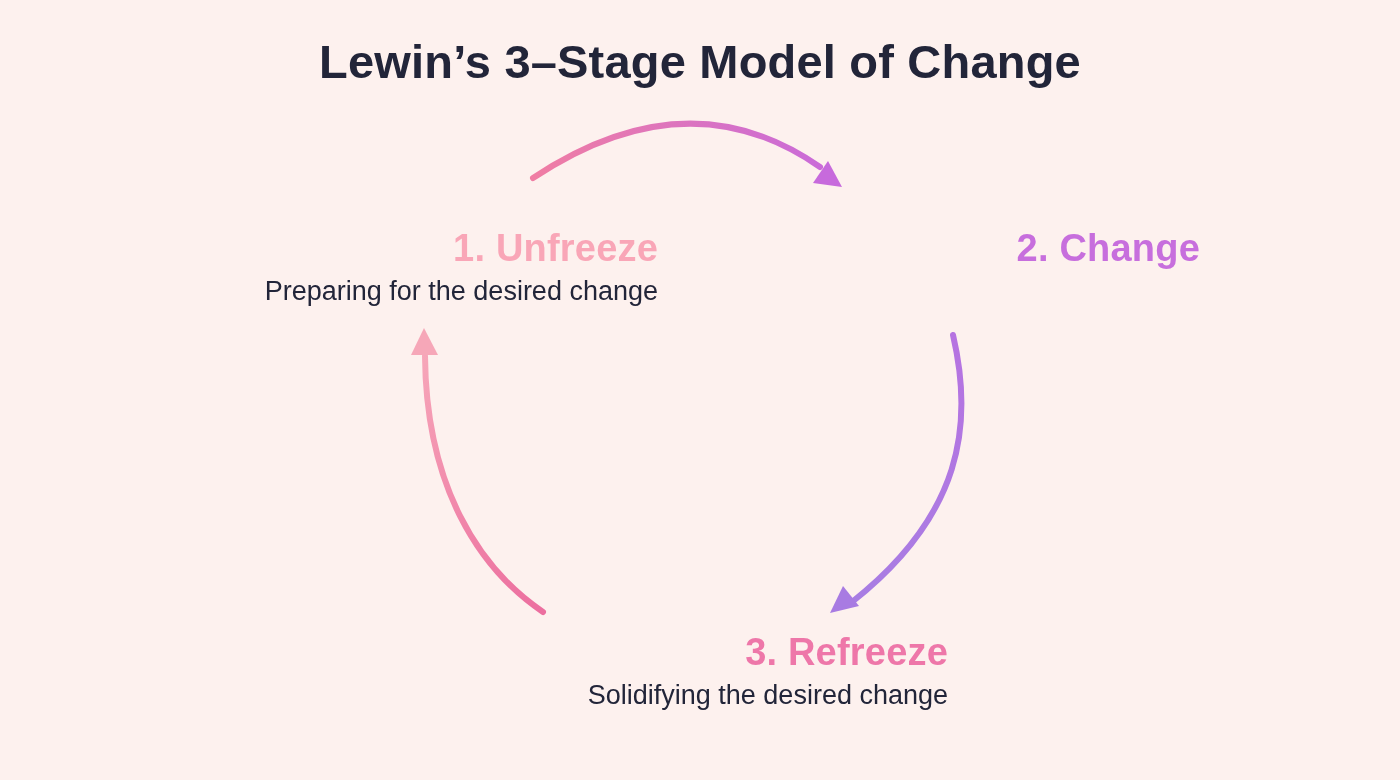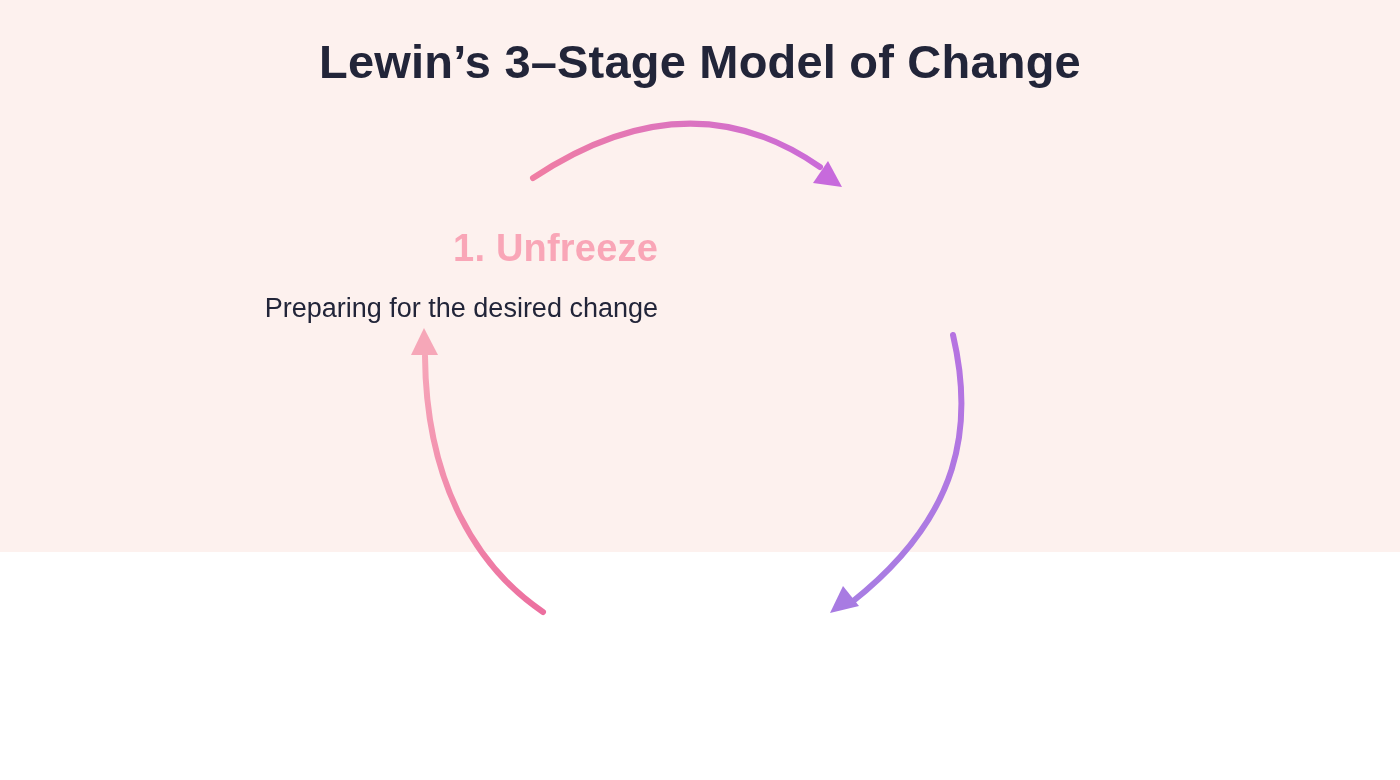--- a/index.html
+++ b/index.html
@@ -4,21 +4,21 @@
 <style>
   * { margin: 0; padding: 0; box-sizing: border-box; }
   html, body { width: 1400px; height: 780px; }
   body {
     font-family: "Liberation Sans", sans-serif;
     overflow: hidden;
   }
   .canvas {
     position: relative;
     width: 1400px;
-    height: 552px;
+    height: 780px;
   }
   .diagram-title {
     position: absolute;
     top: 34px;
     left: 0;
     width: 1400px;
     text-align: center;
     font-size: 47px;
     font-weight: 800;
     letter-spacing: 0.2px;
@@ -28,21 +28,21 @@
     width: 500px;
     text-align: right;
   }
   .stage-heading {
     font-size: 38px;
     font-weight: 800;
     line-height: 44px;
     letter-spacing: 0.2px;
   }
   .stage-desc {
-    margin-top: 22px;
+    margin-top: 5px;
     font-size: 27px;
     font-weight: 400;
     line-height: 32px;
   }
   .stage-1 { left: 158px; top: 226px; }
   .stage-2 { left: 700px; top: 226px; }
   .stage-3 { left: 448px; top: 630px; }
   .arrows-layer {
     position: absolute;
     left: 0; top: 0;
@@ -82,16 +82,21 @@
     <path d="M 543 612 C 478 568 426 485 425 356" fill="none" stroke="url(#grad-left)" stroke-width="6" stroke-linecap="round"></path>
     <polygon points="424,328 438,355 411,355" fill="#f6a7b8"></polygon>
   </svg>
 
   <div class="stage stage-1">
     <div class="stage-heading" style="color: rgb(249, 166, 183);">1. Unfreeze</div>
     <div class="stage-desc" style="color: rgb(34, 37, 57);">Preparing for the desired change</div>
   </div>
 
   <div class="stage stage-2">
+    <div class="stage-heading" style="color: rgb(199, 110, 221);">2. Change</div>
   </div>
 
+  <div class="stage stage-3">
+    <div class="stage-heading" style="color: rgb(238, 119, 169);">3. Refreeze</div>
+    <div class="stage-desc" style="color: rgb(34, 37, 57);">Solidifying the desired change</div>
+  </div>
 
 </div>
 
 </body></html>

